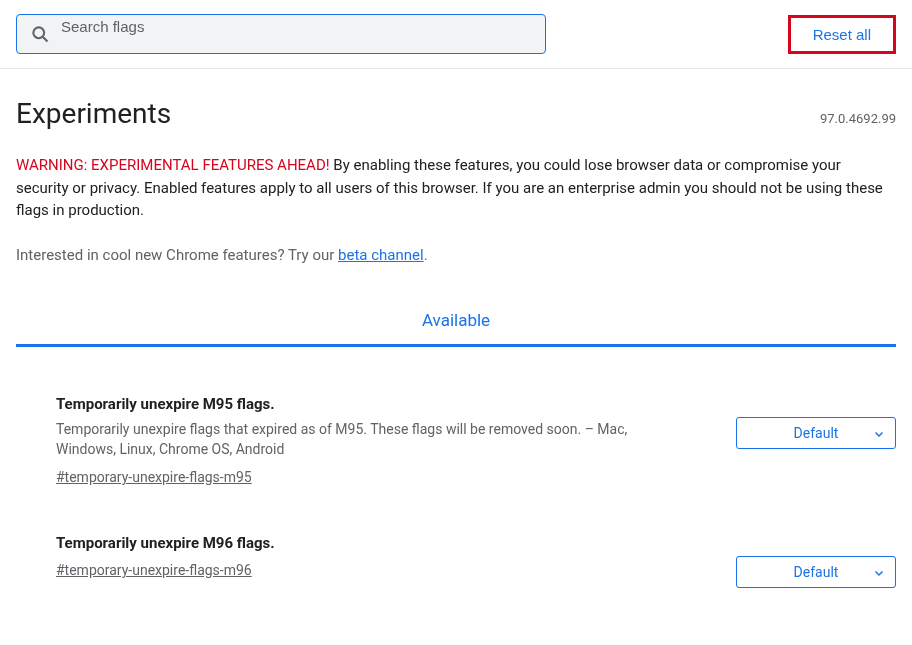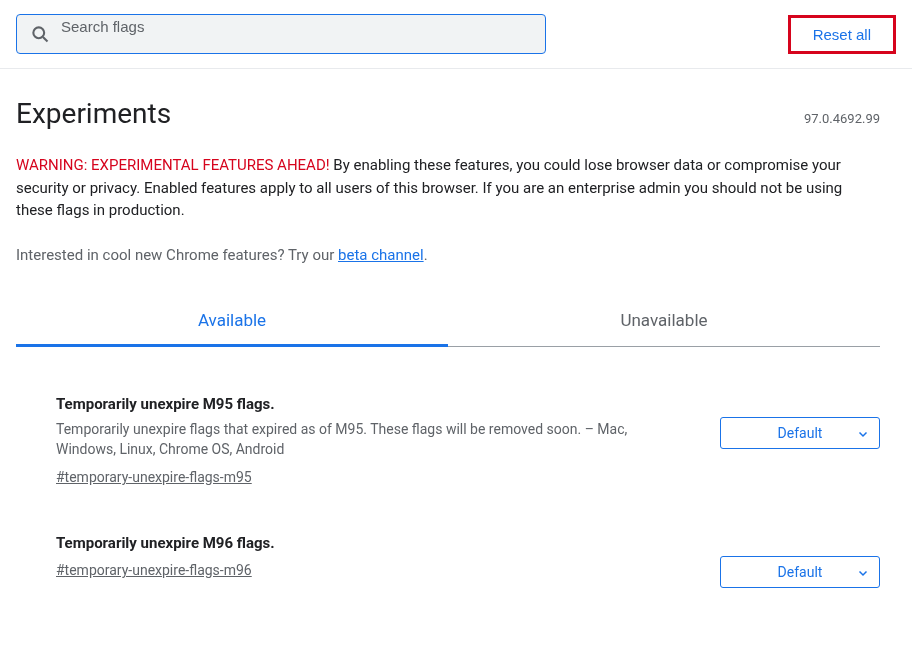--- a/index.html
+++ b/index.html
@@ -55,21 +55,21 @@
       margin-left: auto;
       padding: 8px 22px;
       font-size: 15px;
       font-weight: 500;
       color: #1a73e8;
       background: #fff;
       border: 3px solid #d6041d;
       cursor: pointer;
     }
     .content {
-      padding: 16px 32px 0 16px;
+      padding: 16px 16px 0 16px;
     }
     .title-row {
       display: flex;
       align-items: baseline;
       justify-content: space-between;
       margin-top: 12px;
     }
     .page-title {
       font-size: 28px;
       font-weight: 400;
@@ -202,21 +202,20 @@
   <p class="warning-block">
     <span class="warning-label">WARNING: EXPERIMENTAL FEATURES AHEAD!</span><span> By enabling these features, you could lose browser data or compromise your security or privacy. Enabled features apply to all users of this browser. If you are an enterprise admin you should not be using these flags in production.</span>
   </p>
 
   <p class="interest-block">
     <span>Interested in cool new Chrome features? Try our </span><a class="beta-link">beta channel</a><span>.</span>
   </p>
 
   <div class="tabs">
     <div class="tab tab-active">Available</div>
-    <div class="tab tab-inactive">Unavailable</div>
   </div>
 
   <div class="flag-item">
     <div class="flag-text">
       <div class="flag-title">Temporarily unexpire M95 flags.</div>
       <div class="flag-desc">Temporarily unexpire flags that expired as of M95. These flags will be removed soon. – Mac, Windows, Linux, Chrome OS, Android</div>
       <a class="flag-anchor">#temporary-unexpire-flags-m95</a>
     </div>
     <div class="flag-select">
       <span>Default</span>

